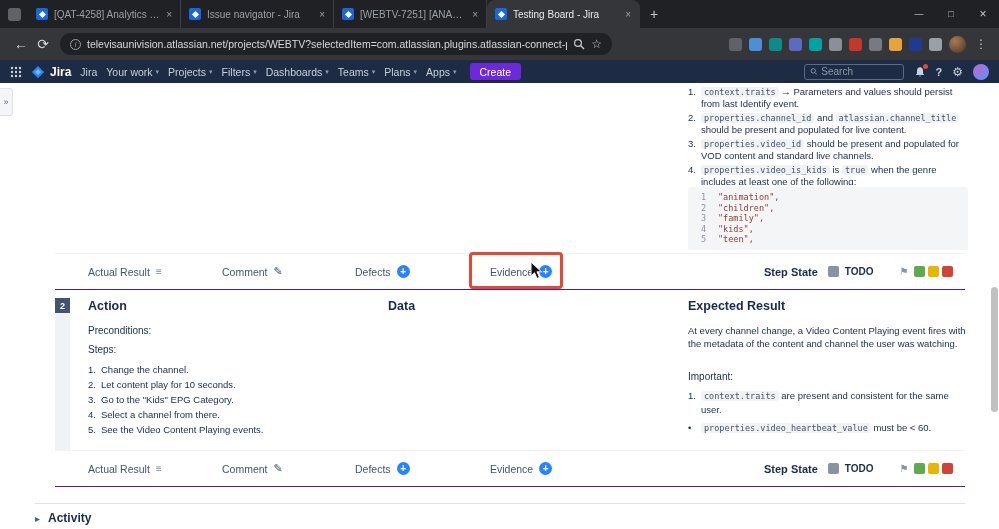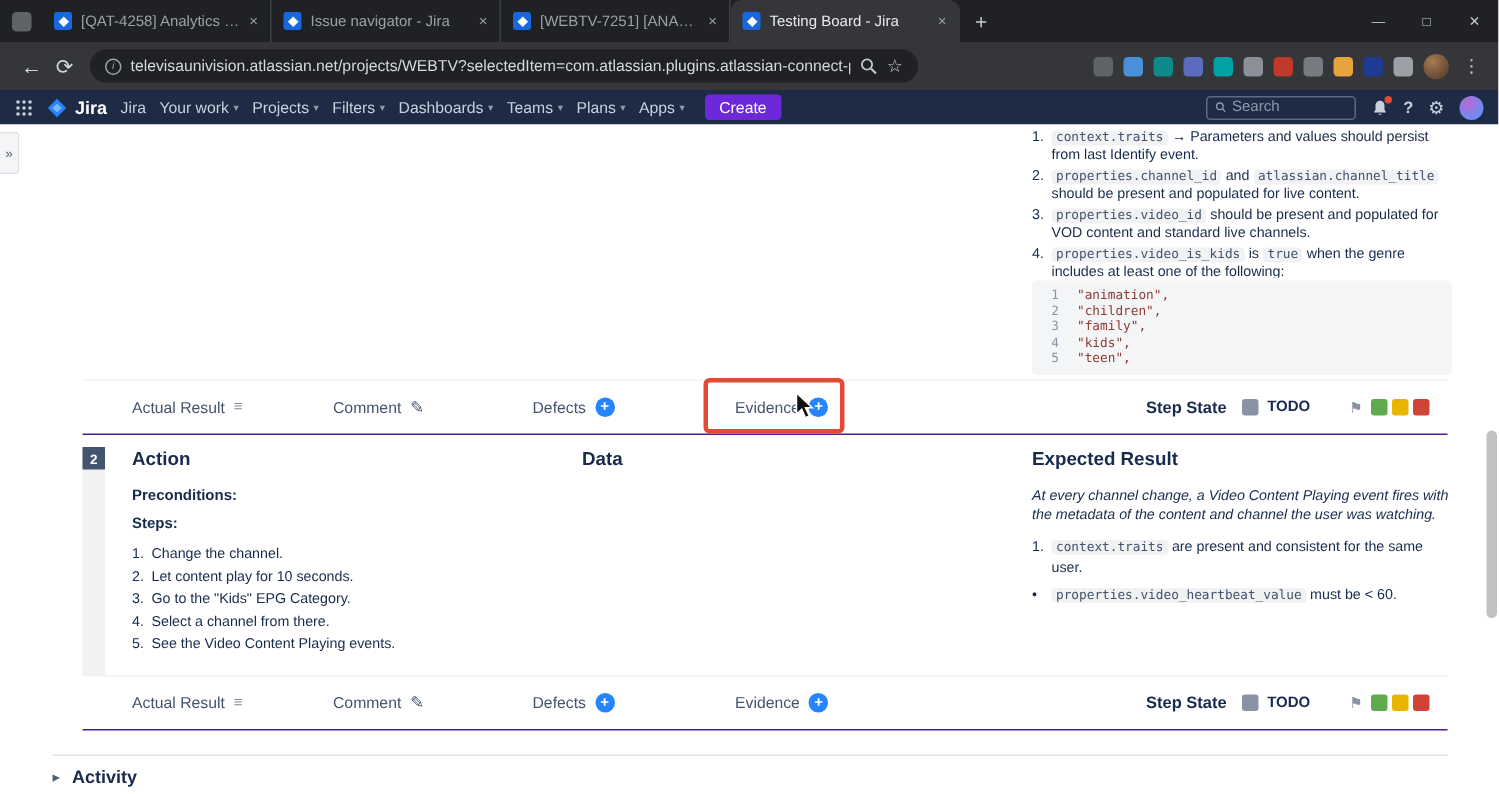--- a/index.html
+++ b/index.html
@@ -83,24 +83,24 @@
   .cursor { position:absolute; left:530px; top:178px; z-index:6; }
 
   .step2strip { position:absolute; left:55px; top:215px; width:15px; height:152px; background:#F1F2F4; }
   .stepnum { width:15px; height:15px; background:#44546F; color:#fff; font-size:9px; font-weight:700; display:flex; align-items:center; justify-content:center; }
 
   .col { position:absolute; top:217px; font-size:9.5px; line-height:13px; }
   .col-action { left:88px; width:292px; }
   .col-data { left:388px; width:200px; }
   .col-expected { left:688px; width:280px; }
   .colheader { font-size:12.5px; font-weight:700; color:#172B4D; margin-bottom:11px; }
-  .sublabel { font-size:10px; font-weight:700; color:#172B4D; margin-bottom:6px; }
+  .sublabel { font-size:10px; font-weight:400; color:#172B4D; margin-bottom:6px; }
   .sentence { margin-bottom:9px; }
   .steps .li { line-height:15px; margin-bottom:0; }
-  .para { margin-bottom:8px;font-style:italic; }
+  .para { margin-bottom:20px; }
   .expitem { display:flex; margin-top:5px; }
   .expitem .marker { width:13px; flex:none; }
 
   .activity { position:absolute; left:35px; right:34px; top:420px; border-top:1px solid #DFE1E6; padding-top:7px; display:flex; align-items:center; gap:8px; }
   .act-chev { color:#505F79; font-size:10px; }
   .act-label { font-size:12px; font-weight:700; color:#172B4D; }
 
   .scroll-thumb { position:absolute; right:1px; top:204px; width:7px; height:125px; background:#C1C1C1; border-radius:4px; }
 </style>
 </head>
@@ -356,20 +356,21 @@
     </div>
   </div>
 
   <div class="col col-data">
     <div class="colheader">Data</div>
   </div>
 
   <div class="col col-expected">
     <div class="colheader">Expected Result</div>
     <div class="para">At every channel change, a Video Content Playing event fires with the metadata of the content and channel the user was watching.</div>
+    <div class="sublabel">Important:</div>
     <div class="expitem">
       <span class="marker">1.</span>
       <span class="litext"><span class="icode">context.traits</span><span> are present and consistent for the same user.</span></span>
     </div>
     <div class="expitem">
       <span class="marker">•</span>
       <span class="litext"><span class="icode">properties.video_heartbeat_value</span><span> must be &lt; 60.</span></span>
     </div>
   </div>
 

